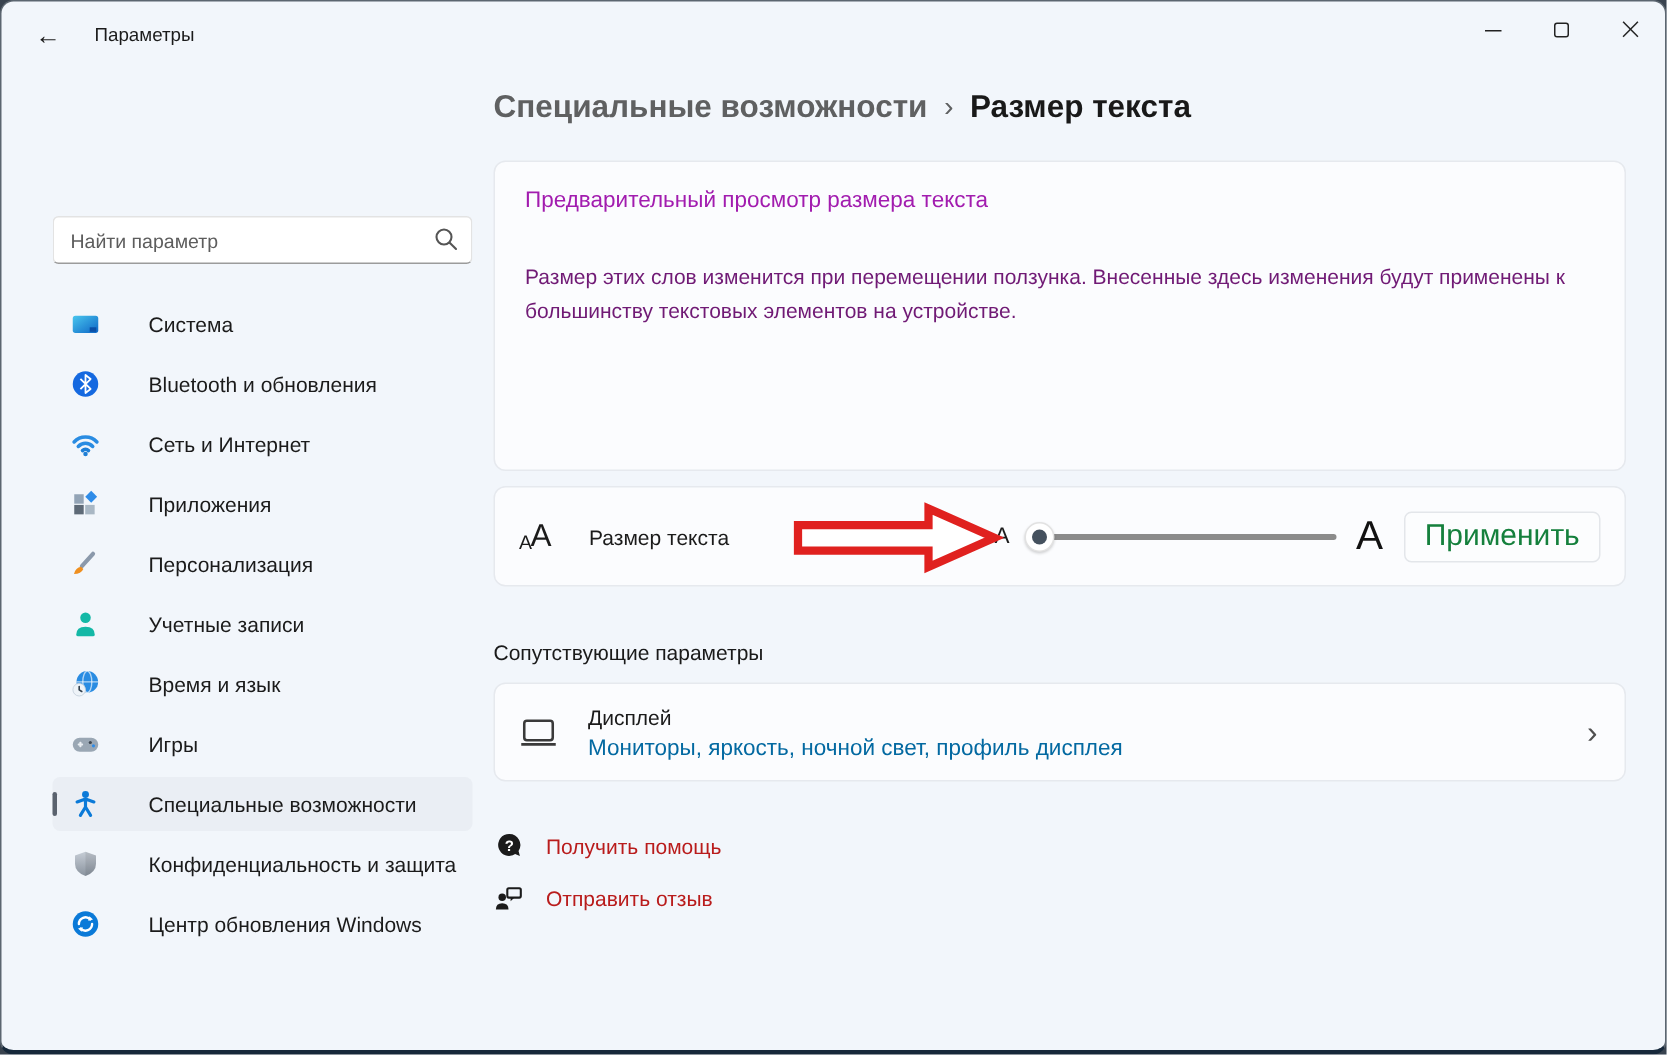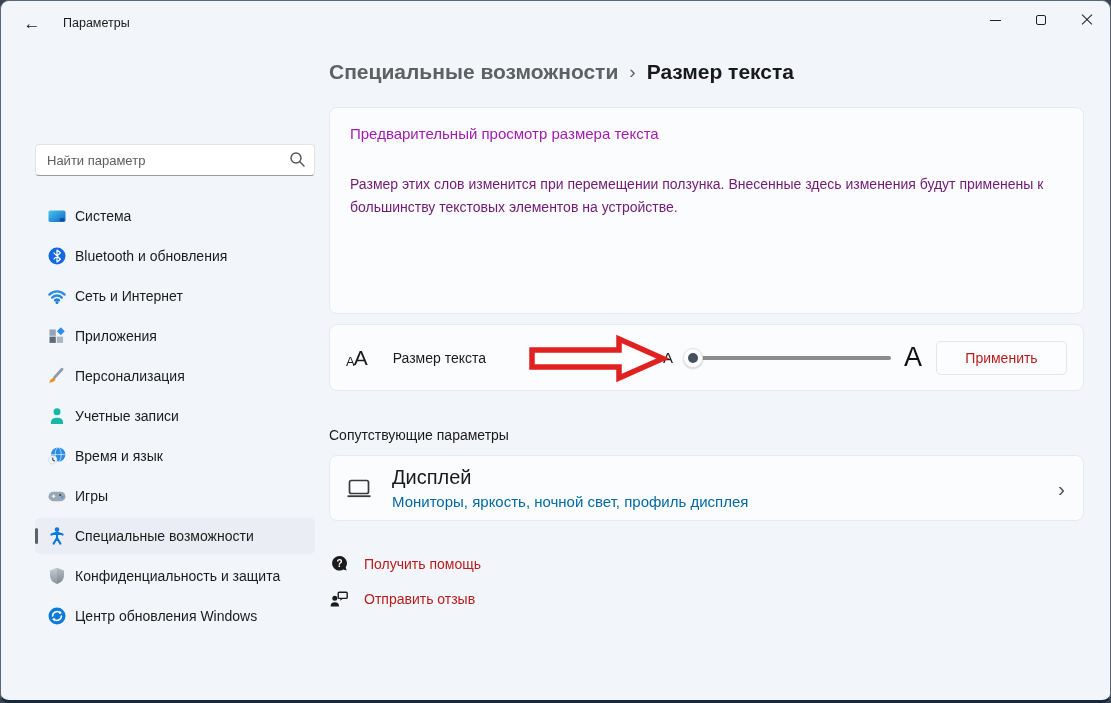--- a/index.html
+++ b/index.html
@@ -41,21 +41,21 @@
   .search-box input {
     width:280px; height:32px; border:1px solid #e3e3e3; border-bottom:1px solid #9b9b9b;
     border-radius:4px; background:#ffffff; padding:0 30px 0 11px;
     font-size:13px; color:#1b1b1b; font-family:"Liberation Sans", sans-serif; outline:none;
   }
   .search-box input::placeholder { color:#5d5d5d; }
   .search-icon { position:absolute; right:9px; top:7px; }
   .nav { margin-top:22px; }
   .nav-item {
     position:relative; height:36px; margin-bottom:4px; padding-left:12px;
-    display:flex; align-items:center; gap:8px;
+    display:flex; align-items:center; gap:32px;
     border-radius:5px; font-size:14px; color:#1b1b1b; cursor:pointer;
   }
   .nav-item.selected { background:#eaeef4; }
   .nav-item.selected::before {
     content:""; position:absolute; left:0px; top:10px; width:3px; height:16px;
     border-radius:2px; background:#5a626e;
   }
   .nav-ico { width:20px; height:20px; flex:0 0 20px; display:flex; }
   
   .main { position:absolute; top:45px; left:312px; right:0; bottom:3px; padding:0 26px 0 16px; }
@@ -82,26 +82,26 @@
     position:absolute; left:-3px; top:-8px; width:20px; height:20px; border-radius:50%;
     background:#ffffff; border:1px solid #e2e2e2; box-shadow:0 1px 2px rgba(0,0,0,.18); cursor:pointer;
   }
   .slider-thumb::after {
     content:""; position:absolute; left:4px; top:4px; width:10px; height:10px;
     border-radius:50%; background:#45515e;
   }
   .a-max { font-size:27px; color:#111; margin:0 14px 0 13px; font-weight:400; }
   .apply-btn {
     width:131px; height:34px; border:1px solid #e3e6ea; border-radius:5px;
-    background:#fcfdfe; color:#b91c1c; font-size:14px; font-family:"Liberation Sans", sans-serif;
+    background:#fcfdfe; color:#15803d; font-size:20px; font-family:"Liberation Sans", sans-serif;
   }
   .related-heading { margin-top:36px; font-size:14px; font-weight:400; color:#1a1a1a; }
   .display-card { margin-top:12px; height:66px; display:flex; align-items:center; padding:0 18px 0 16px; cursor:pointer; }
   .display-text { margin-left:20px; }
-  .display-title { font-size:20px; color:#1b1b1b; }
+  .display-title { font-size:14px; color:#1b1b1b; }
   .display-sub { font-size:15px; color:#0369a1; margin-top:4px; }
   .chevron-right { margin-left:auto; color:#4f4f4f; font-size:21px; line-height:1; }
   .footer-links { margin-top:33px; }
   .footer-link { display:flex; align-items:center; gap:15px; margin-bottom:15px; width:max-content; cursor:pointer; }
   .footer-link span.lbl { font-size:14px; color:#b91c1c; }
 </style>
 </head>
 <body>
 
 <div class="window">

